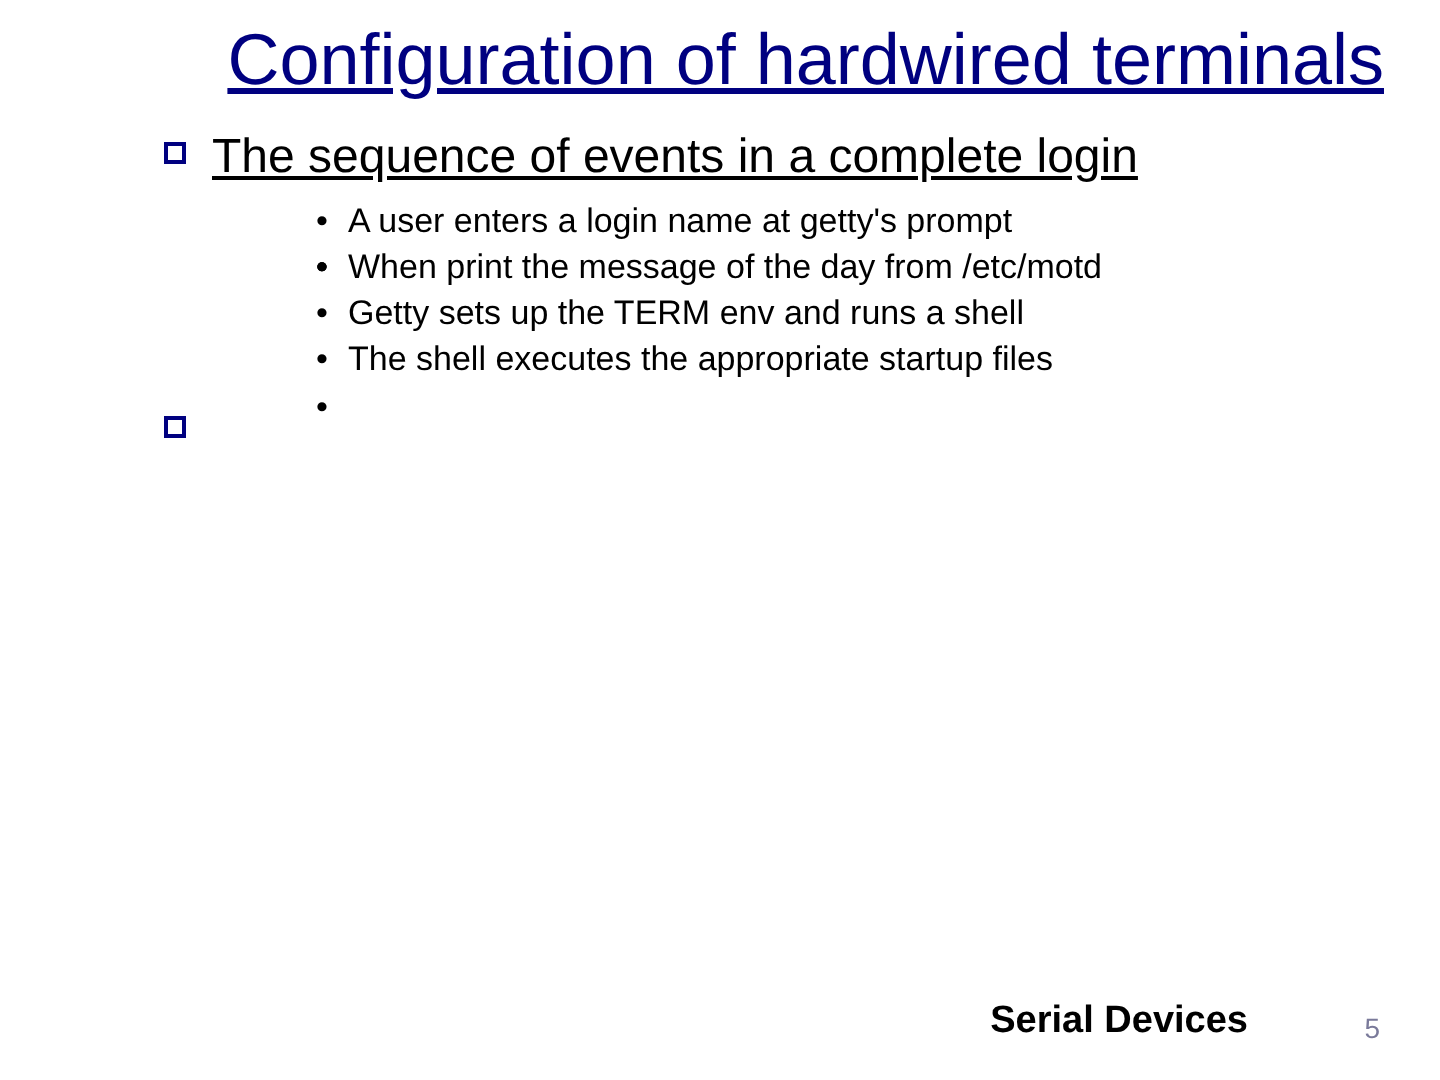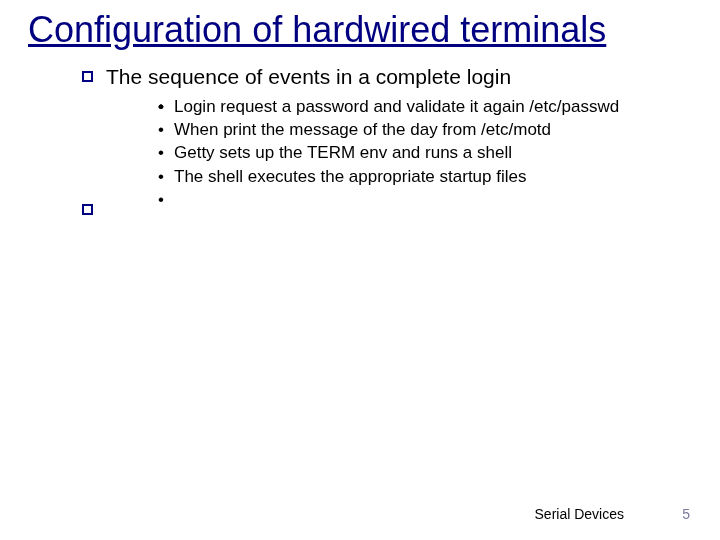--- a/index.html
+++ b/index.html
@@ -19,30 +19,32 @@
     box-sizing: border-box;
     padding: 10px 28px 0 28px;
   }
   .title {
     font-size: 36px;
     line-height: 1.1;
     color: #000080;
     text-decoration: underline;
     margin: 0 0 14px 0;
     font-weight: normal;
+    text-align: right;
   }
   .body {
     margin-left: 54px;
   }
   .level1 {
     position: relative;
-    font-size: 21px;
+    font-size: 24px;
     line-height: 1.25;
     margin: 4px 0 6px 0;
     padding-left: 24px;
+    text-decoration: underline;
   }
   .level1 .sq {
     position: absolute;
     left: 0;
     top: 7px;
     width: 11px;
     height: 11px;
     border: 2px solid #000080;
     box-sizing: border-box;
   }
@@ -59,21 +61,22 @@
   }
   .sub li .dot {
     position: absolute;
     left: 0;
     top: 0;
   }
   .footer-label {
     position: absolute;
     bottom: 18px;
     right: 96px;
-    font-size: 14px;
+    font-size: 19px;
+    font-weight: bold;
   }
   .footer-num {
     position: absolute;
     bottom: 18px;
     right: 30px;
     font-size: 14px;
     color: #7a7a9a;
   }
 </style>
 </head>
@@ -84,23 +87,23 @@
   <h1 class="title">Configuration of hardwired terminals</h1>
 
   <div class="body">
 
     <div class="level1">
       <span class="sq"></span>
       <span>The sequence of events in a complete login</span>
     </div>
 
     <ul class="sub">
+      <li><span class="dot">•</span><span>A user enters a login name at getty's prompt</span></li>
       <li><span class="dot">•</span></li>
       <li><span class="dot">•</span></li>
-      <li><span class="dot">•</span><span>Login request a password and validate it again /etc/passwd</span></li>
       <li><span class="dot">•</span><span>When print the message of the day from /etc/motd</span></li>
       <li><span class="dot">•</span><span>Getty sets up the TERM env and runs a shell</span></li>
       <li><span class="dot">•</span><span>The shell executes the appropriate startup files</span></li>
       <li><span class="dot">•</span></li>
     </ul>
 
     <div class="level1">
       <span class="sq"></span>
     </div>
 

